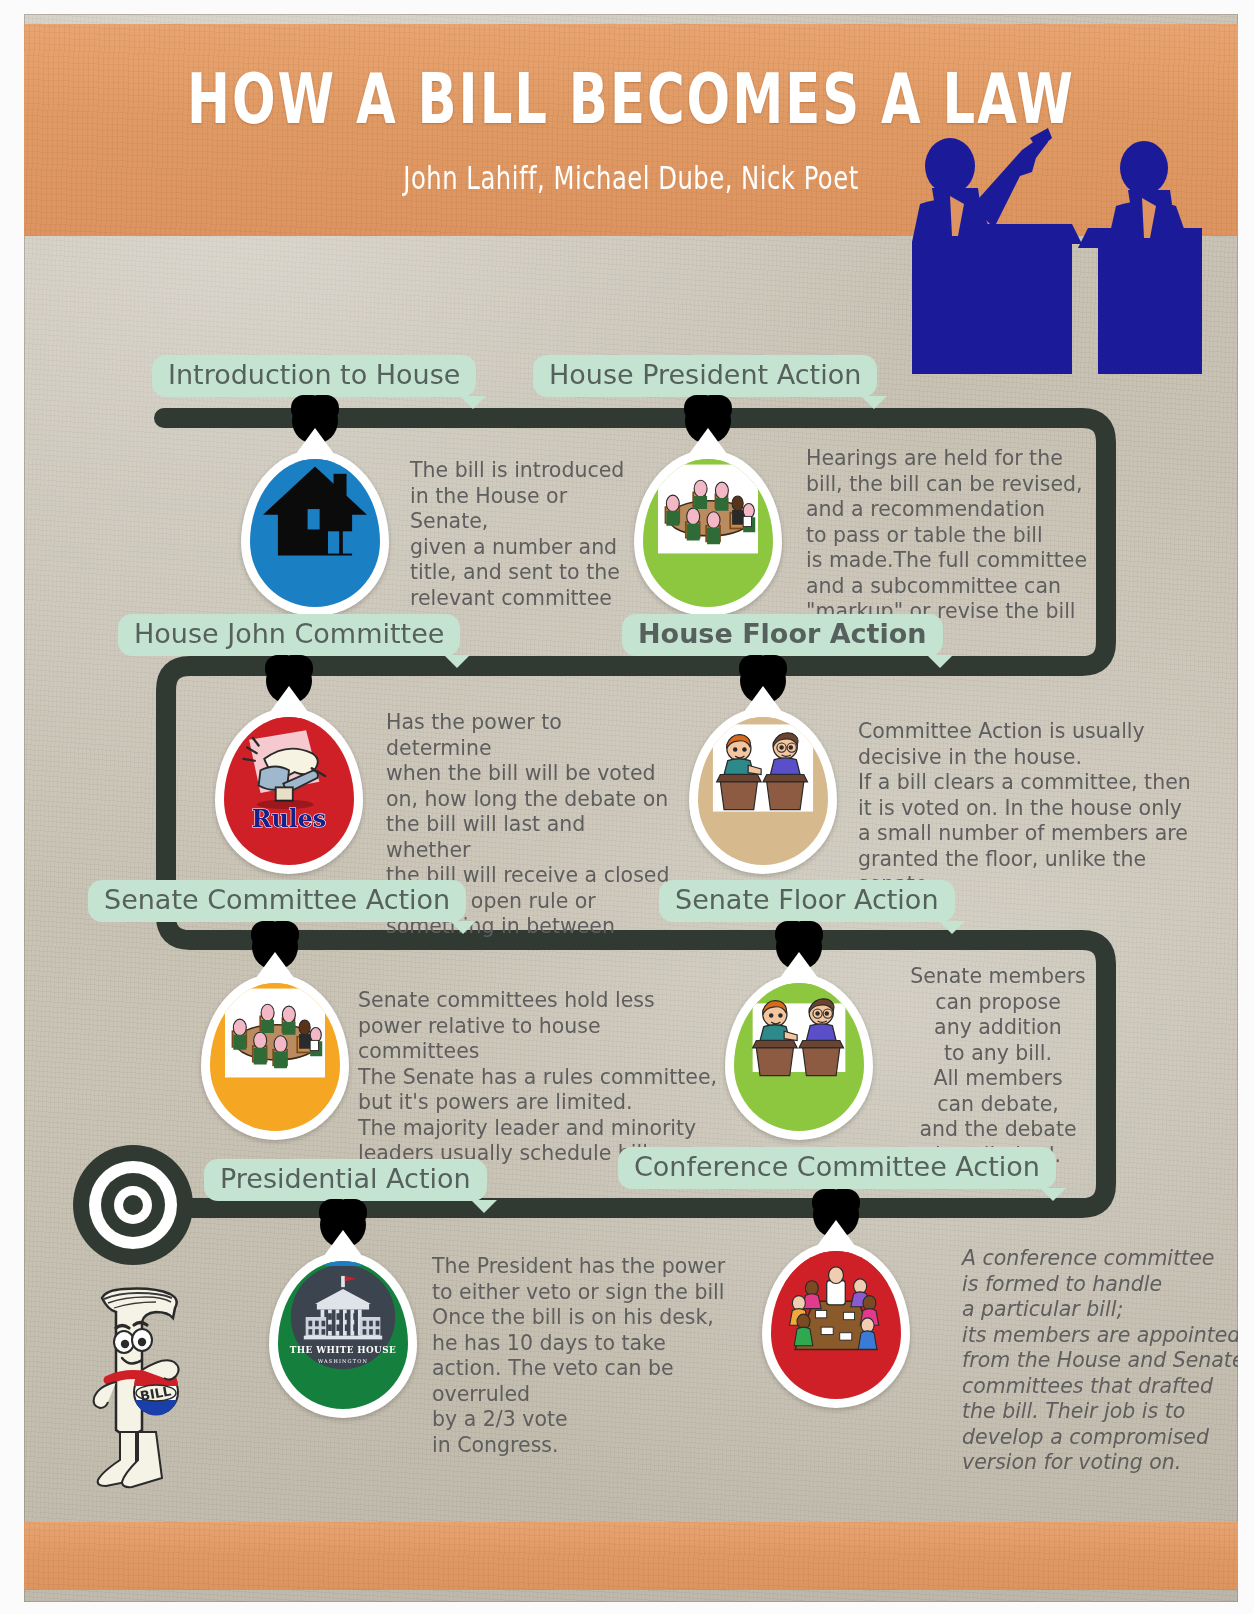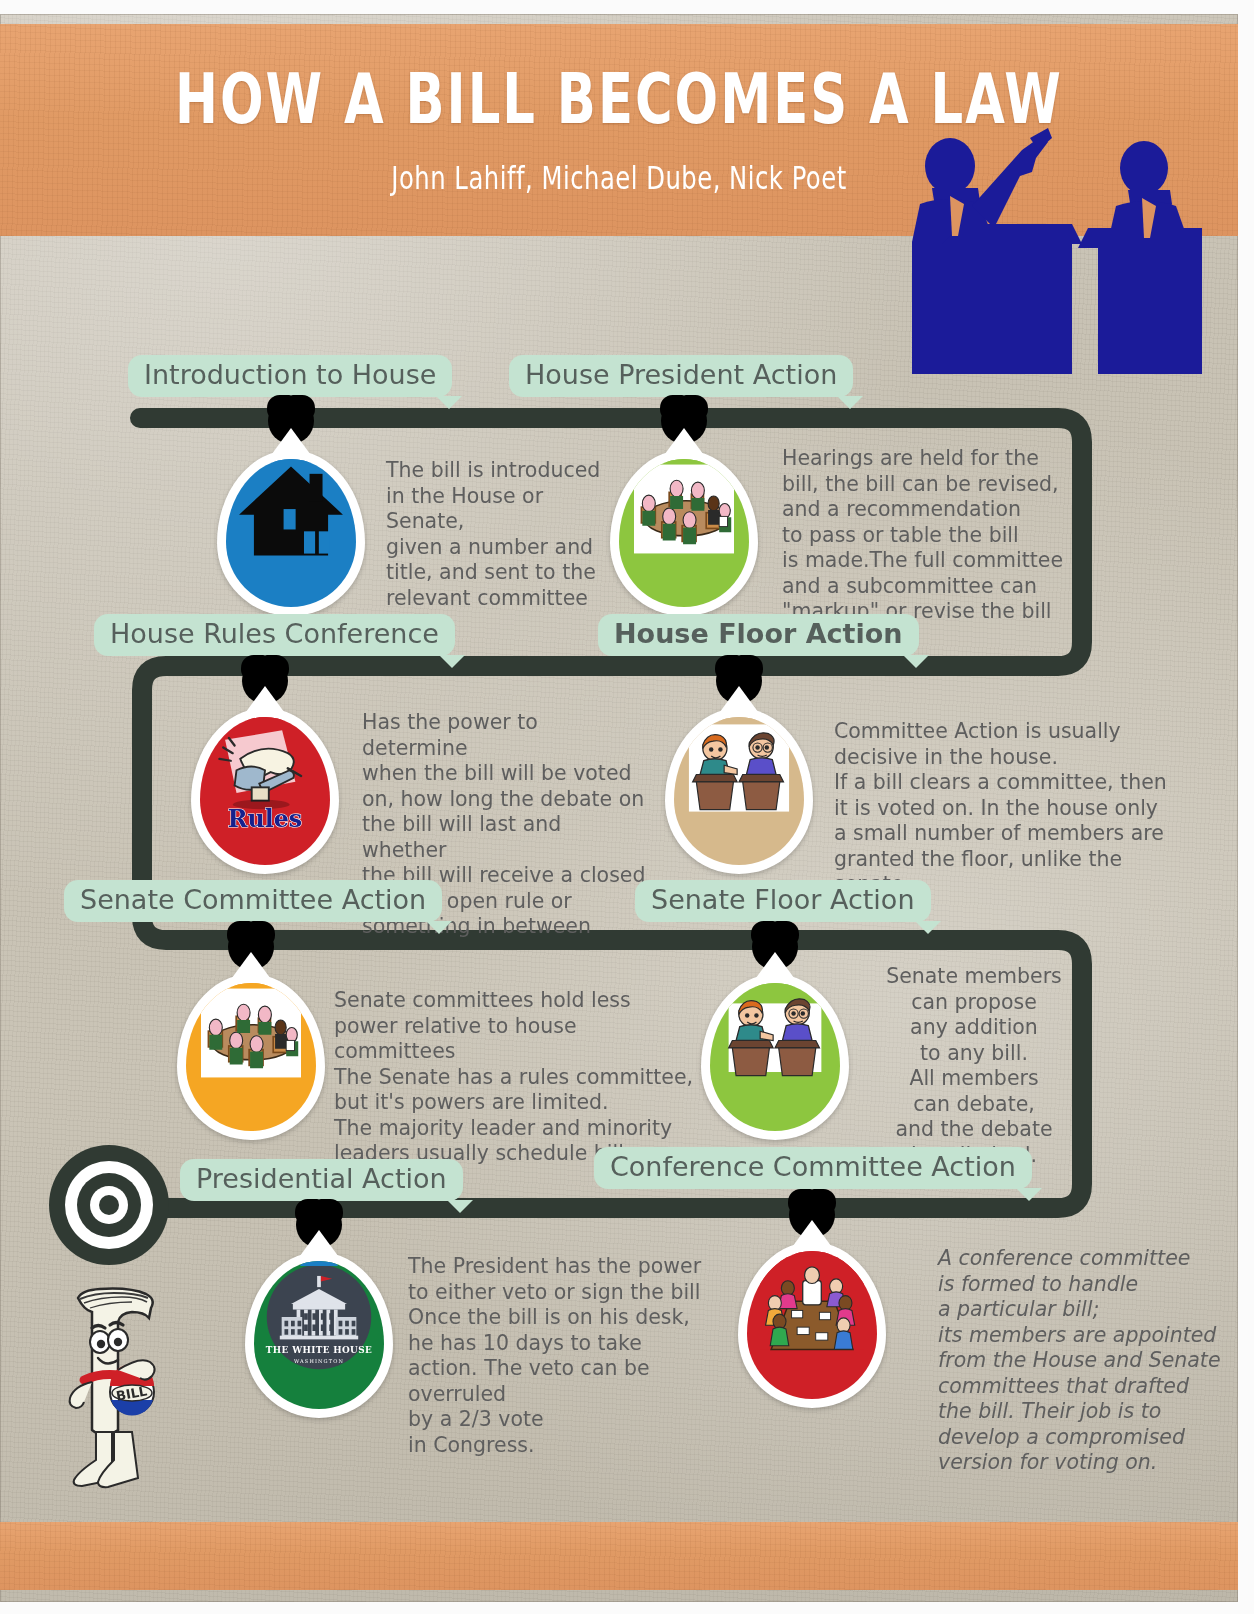--- a/index.html
+++ b/index.html
@@ -6,21 +6,21 @@
   body{
     width:1254px;height:1614px;
     background:#ffffff;
     font-family:"DejaVu Sans", sans-serif;
     overflow:hidden;
   }
   #poster{
     position:relative;
     width:1254px;height:1614px;
     box-sizing:border-box;
-    padding:14px 16px 12px 0;
+    padding:14px 16px 12px 24px;
     background:#fbfbfb;
   }
   #board{
     position:relative;
     width:100%;height:100%;
     box-sizing:border-box;
     background:
       radial-gradient(circle at 18% 12%, rgba(255,255,255,.30), rgba(0,0,0,0) 42%),
       radial-gradient(circle at 74% 62%, rgba(255,255,255,.22), rgba(0,0,0,0) 46%),
       repeating-linear-gradient(92deg, rgba(90,82,70,.055) 0px, rgba(90,82,70,.055) 1px, rgba(255,255,255,0) 1px, rgba(255,255,255,0) 4px),
@@ -272,21 +272,21 @@
       <div class="desc" style="left:782px;top:432px;width:290px;">Hearings are held for the
 bill, the bill can be revised,
 and a recommendation
 to pass or table the bill
 is made.The full committee
 and a subcommittee can
 "markup" or revise the bill</div>
     </div>
 
     <div class="node">
-      <div class="chip" style="left:94px;top:600px;">House Rules Conference</div>
+      <div class="chip" style="left:94px;top:600px;">House John Committee</div>
       <div class="knot" style="left:242px;top:644px;"></div>
       <div class="pin" style="left:191px;top:694px;">
         <div class="pin-inner" style="--pc:#cf2027;background:#cf2027;">
           <svg viewBox="0 0 120 122" width="114" height="116">
             <path d="M18 24 L78 14 L92 68 L30 80 Z" fill="#f6c9cf"></path>
             <path d="M34 44 Q58 26 84 38 Q94 44 88 54 Q80 64 66 58 L50 66 Q40 60 34 44 Z" fill="#f7f3e2" stroke="#2a2a2a" stroke-width="2"></path>
             <path d="M30 56 Q46 48 60 56 L58 74 Q42 80 28 72 Z" fill="#9fb8cd" stroke="#2a2a2a" stroke-width="2"></path>
             <path d="M54 70 L86 56 Q92 58 90 64 L58 80 Z" fill="#9fb8cd" stroke="#2a2a2a" stroke-width="2"></path>
             <rect x="46" y="74" width="18" height="14" fill="#e8dfc6" stroke="#2a2a2a" stroke-width="2"></rect>
             <path d="M84 54 L98 62" stroke="#2a2a2a" stroke-width="2.6" stroke-linecap="round"></path>

